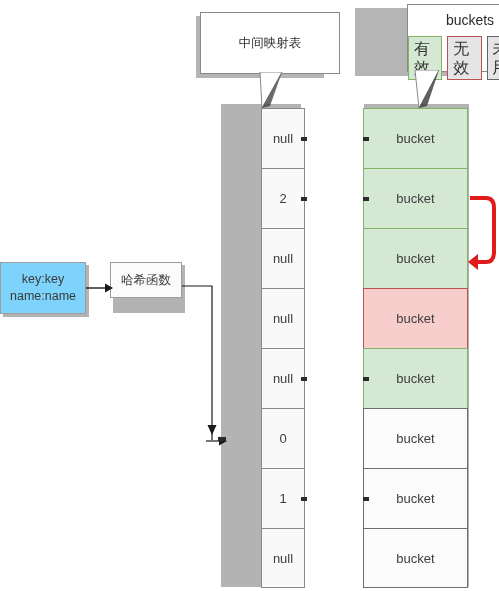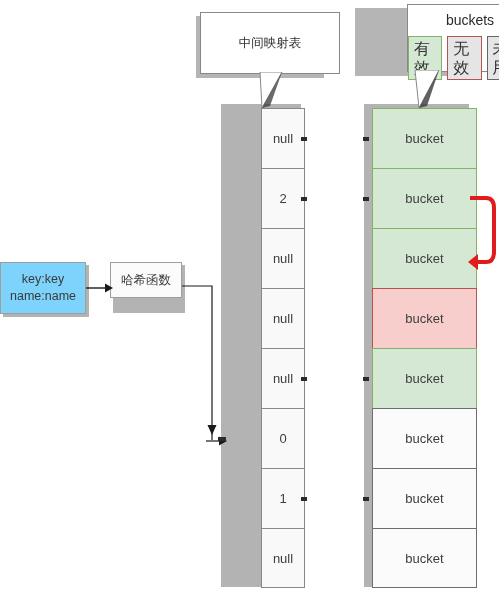--- a/index.html
+++ b/index.html
@@ -163,21 +163,21 @@
     border: 1px solid #888888;
     border-bottom: none;
     background: #f9f9f9;
   }
   .cell:last-child { border-bottom: 1px solid #888888; }
 
   #mid-column { left: 225px; top: 108px; width: 80px; padding-left: 36px; }
   #mid-column .cell { height: 60px; }
   #mid-column-shadow { left: 221px; top: 104px; width: 80px; height: 483px; }
 
-  #bucket-column { left: 372px; top: 108px; width: 105px; }
+  #bucket-column { left: 363px; top: 108px; width: 105px; }
   #bucket-column .cell { height: 60px; }
   #bucket-column-shadow { left: 364px; top: 104px; width: 105px; height: 483px; }
 
   .cell.state-valid {
     background: #d5e8d4;
     border-color: #82b366;
     border-bottom: none;
   }
   .cell.state-invalid {
     background: #f8cecc;

